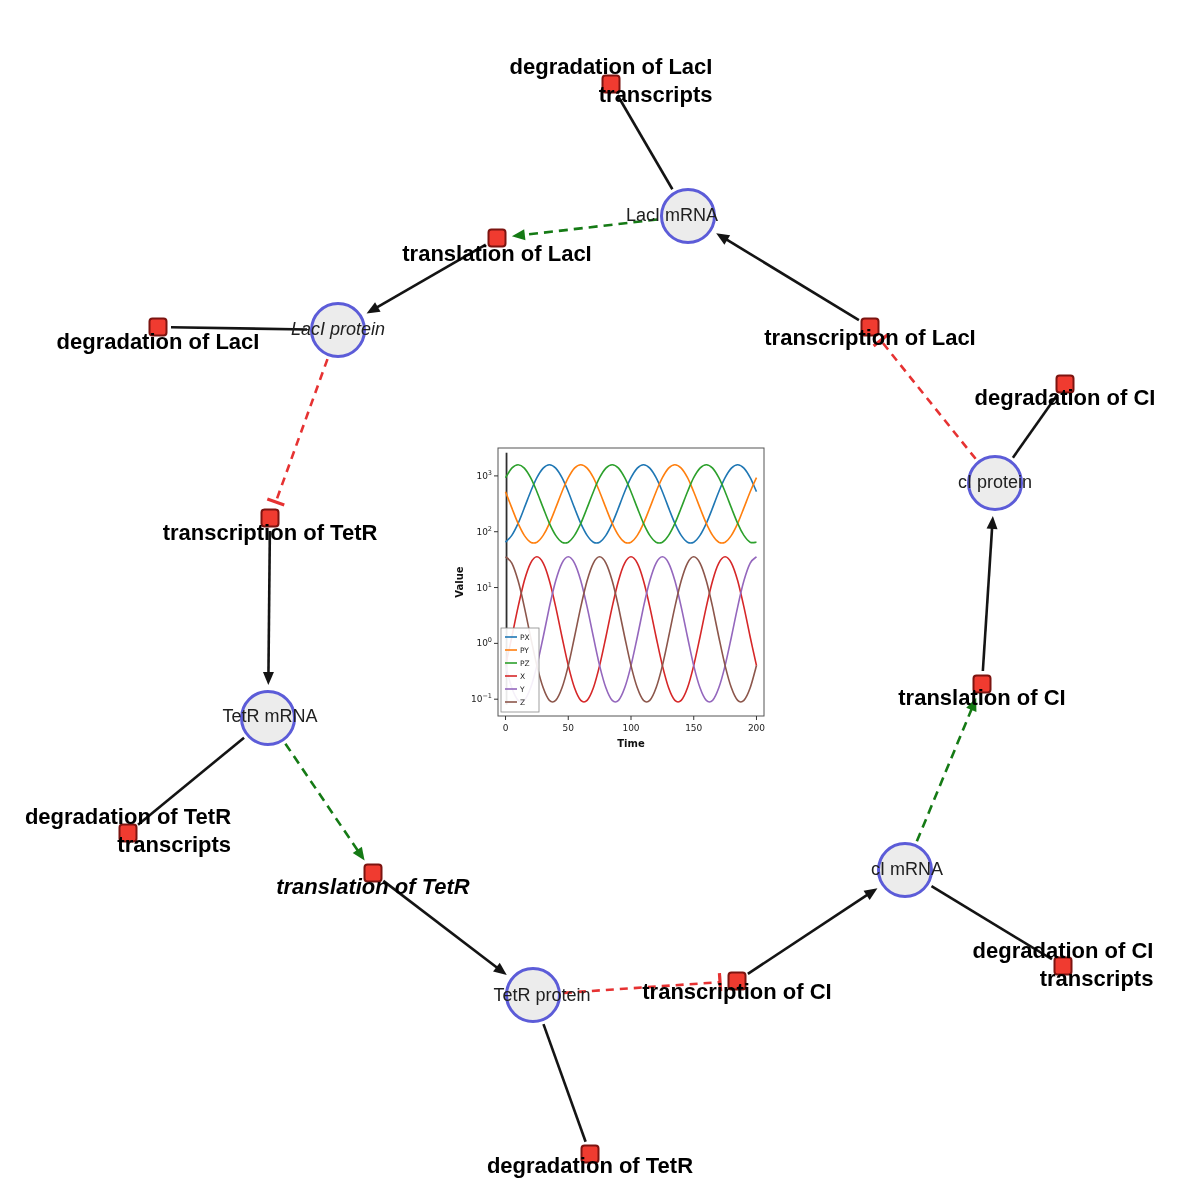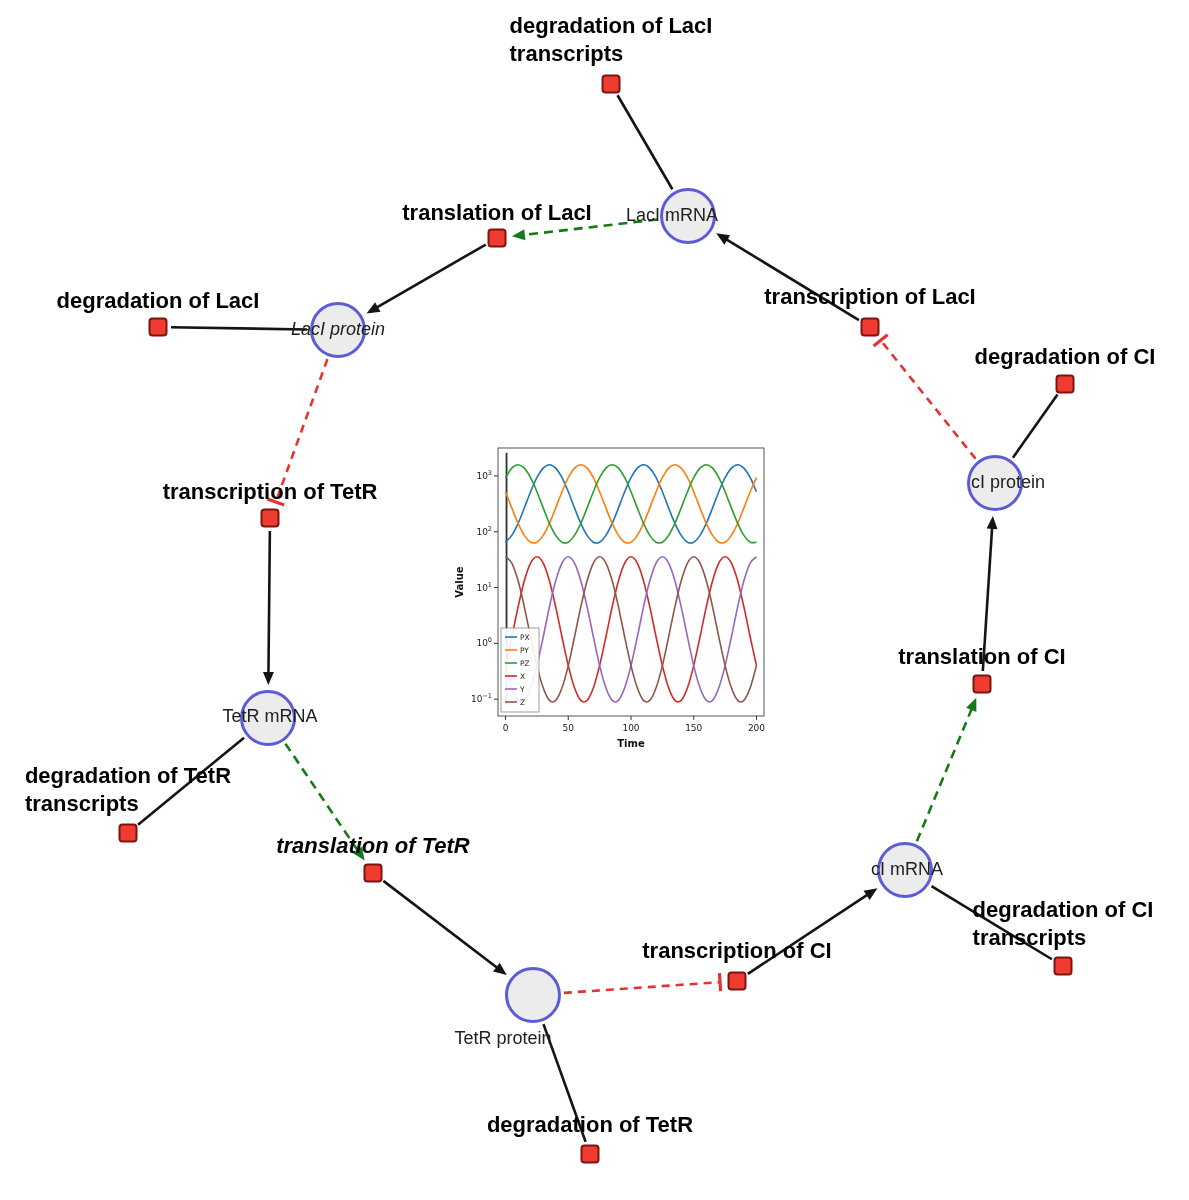--- a/index.html
+++ b/index.html
@@ -8,21 +8,21 @@
   #edge-layer{position:absolute;left:0;top:0;width:1189px;height:1200px;}
   .species-circle{position:absolute;width:56px;height:56px;border-radius:50%;
          background:#ececec;border:3.5px solid #5c5cd8;box-sizing:border-box;
          transform:translate(-50%,-50%);}
   .reaction-square{position:absolute;width:19px;height:19px;background:#f03b30;
          border:2.5px solid #7c1410;border-radius:4px;box-sizing:border-box;
          transform:translate(-50%,-50%);}
   .species-label{position:absolute;transform:translate(-50%,-50%);font-size:18px;
          color:#202020;white-space:nowrap;}
   .reaction-label{position:absolute;transform:translate(-50%,-50%);font-size:22px;
-         font-weight:700;color:#000;text-align:left;line-height:28px;white-space:nowrap;}
+         font-weight:700;color:#000;text-align:right;line-height:28px;white-space:nowrap;margin-top:41px;}
   #inset{position:absolute;left:452px;top:436px;width:322px;height:322px;background:#fff;}
   svg text{font-family:"DejaVu Sans",sans-serif;}
 </style>
 </head>
 <body>
 
 <div id="stage">
   <svg id="edge-layer" width="1189" height="1200" viewBox="0 0 1189 1200">
       <g>
         <line x1="672.3799982087534" y1="189.22285407214858" x2="617.5503233318132" y2="95.22912571167963" stroke="#141414" stroke-width="2.6"></line>
@@ -92,25 +92,25 @@
       </g>
     </svg>
   <div id="node-layer">
       <div class="species-circle" style="left: 688px; top: 216px; background: rgb(236, 236, 236); border-color: rgb(92, 92, 216);"></div>
       <div class="species-label" style="left: 672px; top: 215px;">LacI mRNA</div>
       <div class="species-circle" style="left: 338px; top: 330px; background: rgb(236, 236, 236); border-color: rgb(92, 92, 216);"></div>
       <div class="species-label" style="left: 338px; top: 329px; font-style: italic;">LacI protein</div>
       <div class="species-circle" style="left: 268px; top: 718px; background: rgb(236, 236, 236); border-color: rgb(92, 92, 216);"></div>
       <div class="species-label" style="left: 270px; top: 716px;">TetR mRNA</div>
       <div class="species-circle" style="left: 533px; top: 995px; background: rgb(236, 236, 236); border-color: rgb(92, 92, 216);"></div>
-      <div class="species-label" style="left: 503px; top: 995px; margin-top: 43px;">TetR protein</div>
+      <div class="species-label" style="left: 542px; top: 995px;">TetR protein</div>
       <div class="species-circle" style="left: 905px; top: 870px; background: rgb(236, 236, 236); border-color: rgb(92, 92, 216);"></div>
       <div class="species-label" style="left: 907px; top: 869px;">cI mRNA</div>
       <div class="species-circle" style="left: 995px; top: 483px; background: rgb(236, 236, 236); border-color: rgb(92, 92, 216);"></div>
-      <div class="species-label" style="left: 995px; top: 482px; margin-left: 13px;">cI protein</div>
+      <div class="species-label" style="left: 995px; top: 482px;">cI protein</div>
       <div class="reaction-square" style="left: 611px; top: 84px; background: rgb(240, 59, 48); border-color: rgb(124, 20, 16);"></div>
       <div class="reaction-label" style="left: 611px; top: 40px;">
         <div>degradation of LacI</div>
         <div>transcripts</div>
       </div>
       <div class="reaction-square" style="left: 497px; top: 238px; background: rgb(240, 59, 48); border-color: rgb(124, 20, 16);"></div>
       <div class="reaction-label" style="left: 497px; top: 213px;">
         <div>translation of LacI</div>
       </div>
       <div class="reaction-square" style="left: 158px; top: 327px; background: rgb(240, 59, 48); border-color: rgb(124, 20, 16);"></div>

